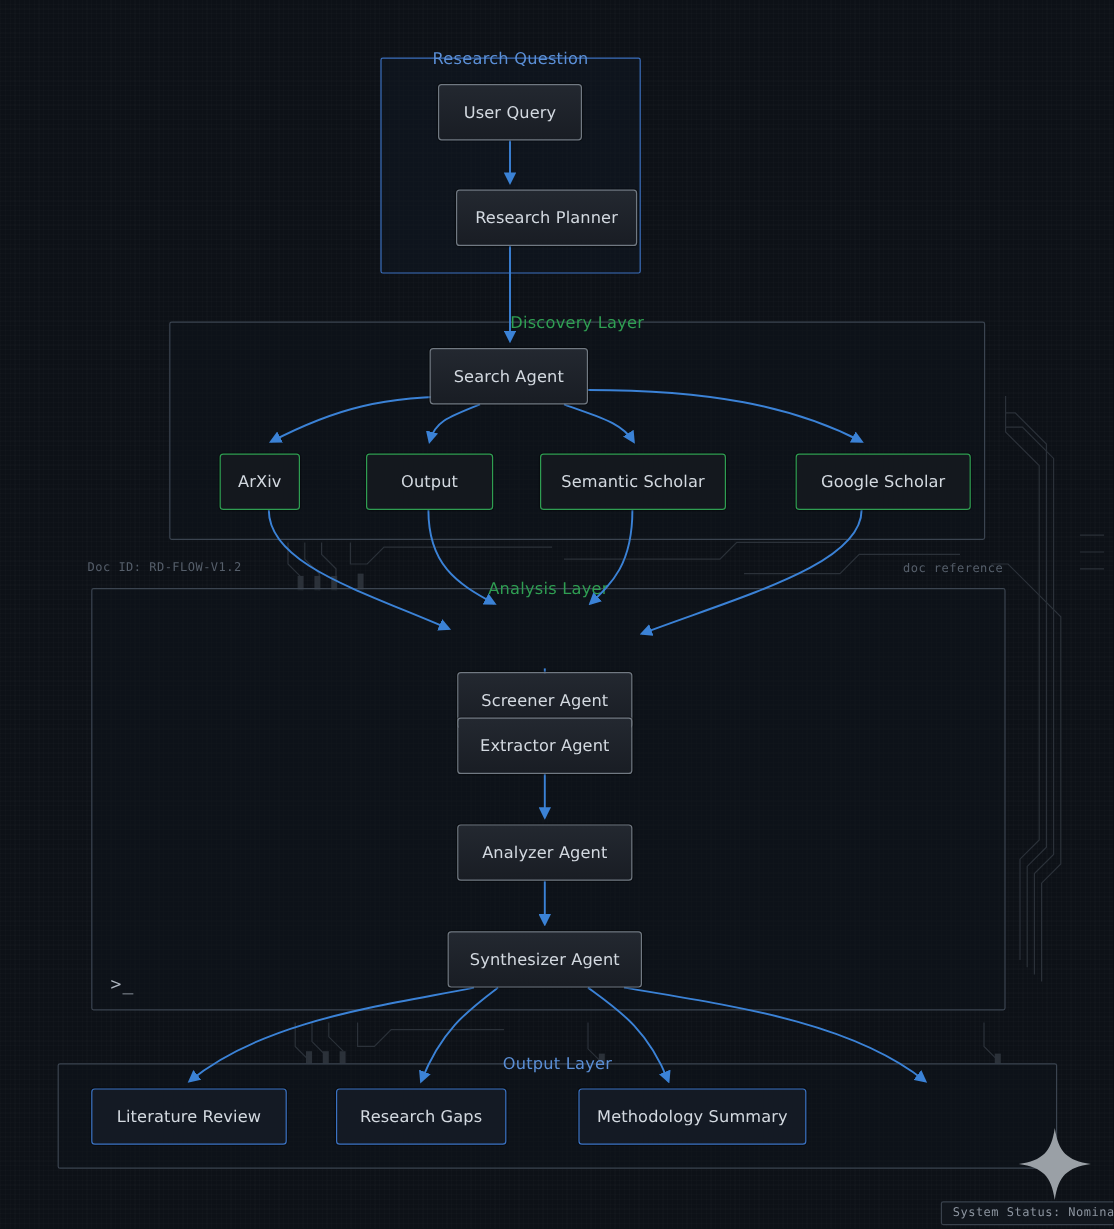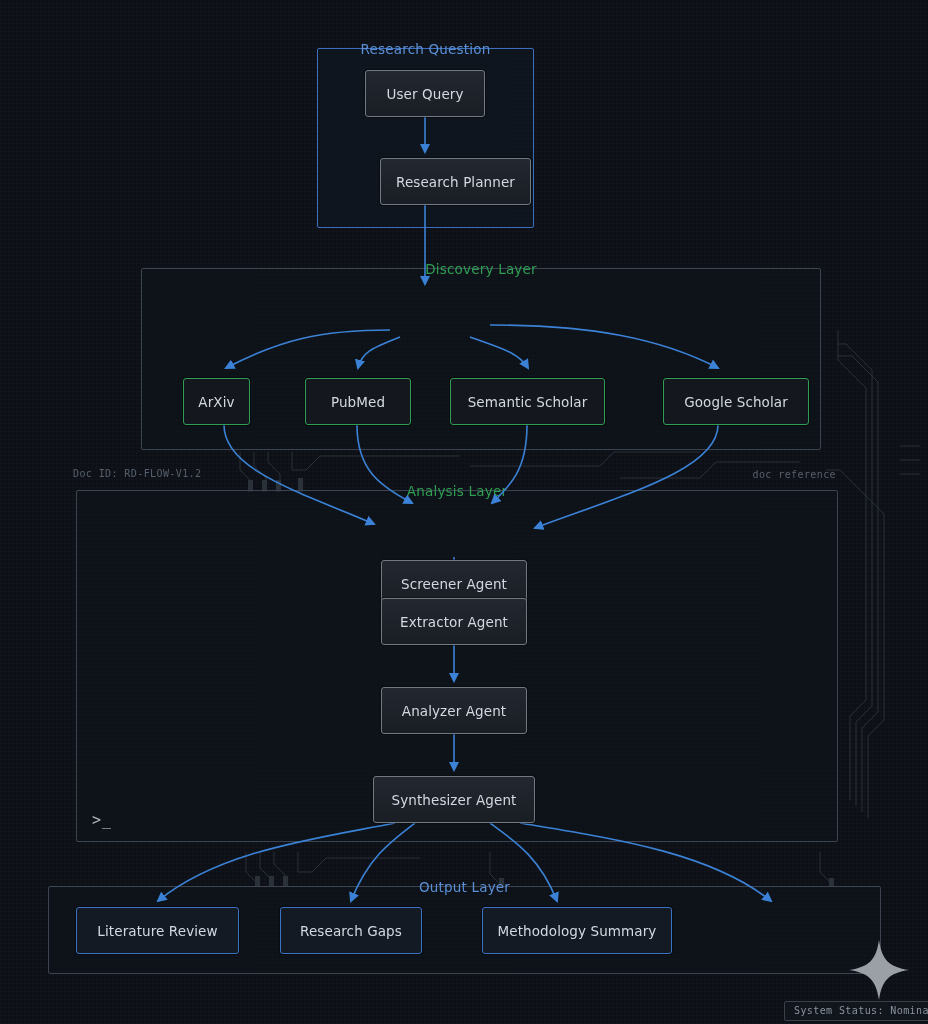--- a/index.html
+++ b/index.html
@@ -261,22 +261,23 @@
       <path d="M395 823 C 320 838 220 850 158 901"></path>
       <path d="M415 823 C 390 842 368 858 351 901"></path>
       <path d="M490 823 C 516 842 540 858 557 901"></path>
       <path d="M520 823 C 610 838 710 852 771 901"></path>
     </g>
   </svg>
 
   <div class="node agent" id="node-user-query">User Query</div>
   <div class="node agent" id="node-research-planner">Research Planner</div>
 
+  <div class="node agent" id="node-search-agent">Search Agent</div>
   <div class="node source" id="node-arxiv">ArXiv</div>
-  <div class="node source" id="node-pubmed">PubMed</div>
+  <div class="node source" id="node-pubmed">Output</div>
   <div class="node source" id="node-semantic">Semantic Scholar</div>
   <div class="node source" id="node-google">Google Scholar</div>
 
   <div class="node agent" id="node-screener">Screener Agent</div>
   <div class="node agent" id="node-extractor">Extractor Agent</div>
   <div class="node agent" id="node-analyzer">Analyzer Agent</div>
   <div class="node agent" id="node-synthesizer">Synthesizer Agent</div>
 
   <div class="node output" id="node-literature">Literature Review</div>
   <div class="node output" id="node-gaps">Research Gaps</div>

